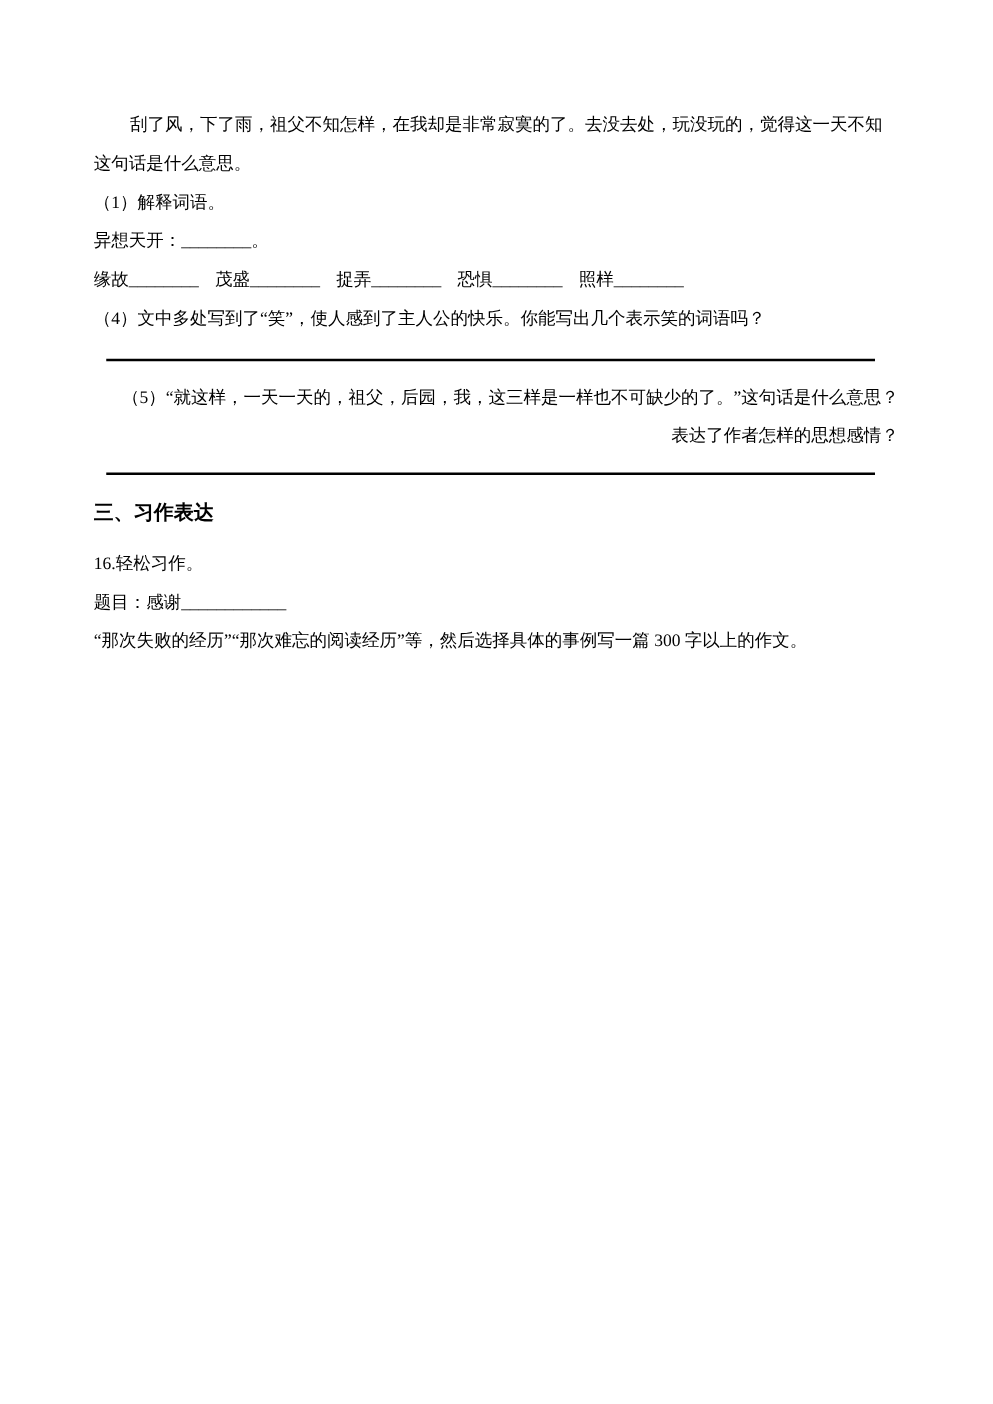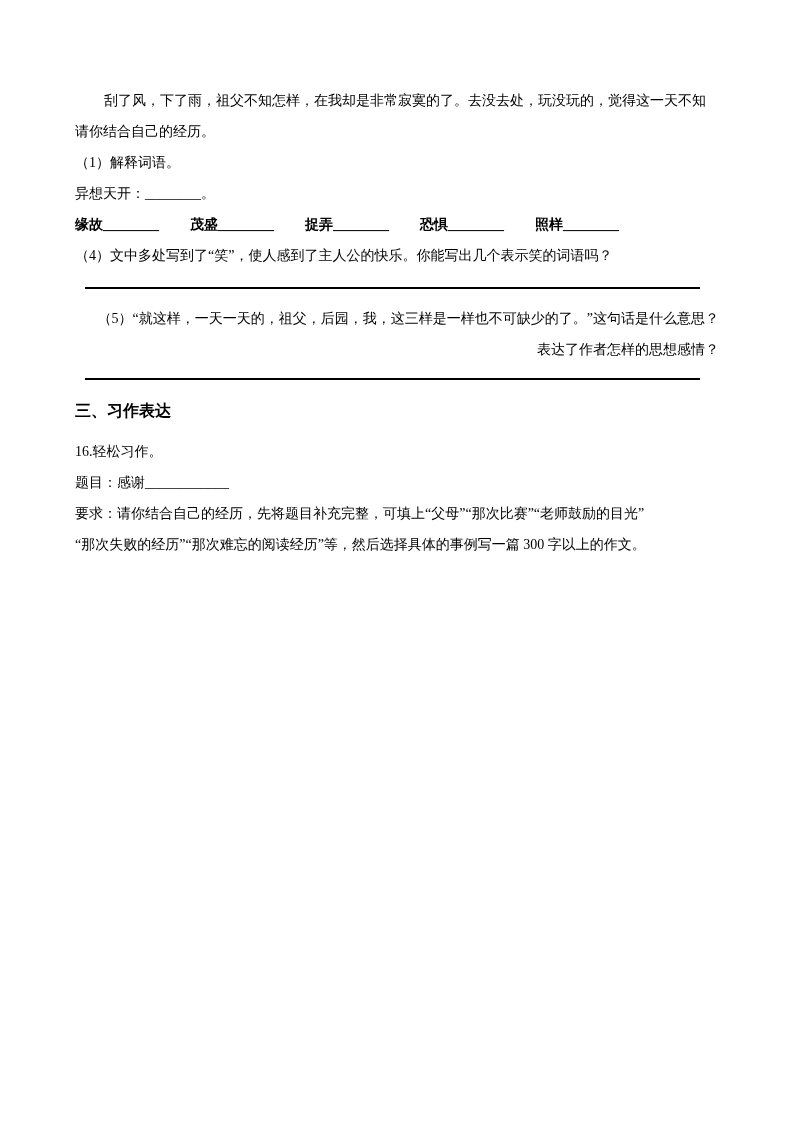--- a/index.html
+++ b/index.html
@@ -48,40 +48,39 @@
   .section-heading {
     margin-top: 15px;
     font-weight: bold;
     font-size: 16px;
   }
   .q16-number {
     margin-top: 10px;
   }
   .syn-row {
     display: flex;
-    gap: 31px;
-    font-weight: bold;
+    gap: 13px;
   }
   .syn-item {
     white-space: nowrap;
   }
   .blank {
     letter-spacing: 0;
   }
 </style>
 </head>
 <body>
 
 <div class="page">
 
   <div class="line indent-first">
     <span>刮了风，下了雨，祖父不知怎样，在我却是非常寂寞的了。去没去处，玩没玩的，觉得这一天不知</span>
   </div>
   <div class="line">
-    <span>请你结合自己的经历。</span>
+    <span>这句话是什么意思。</span>
   </div>
 
   <div class="line">
     <span>（1）解释词语。</span>
   </div>
   <div class="line">
     <span>异想天开：</span><span class="blank">________</span><span>。</span>
   </div>
 
   <div class="line syn-row">
@@ -110,19 +109,16 @@
   <div class="line section-heading">
     <span>三、习作表达</span>
   </div>
   <div class="line q16-number">
     <span>16.轻松习作。</span>
   </div>
   <div class="line">
     <span>题目：感谢</span><span class="blank">____________</span>
   </div>
   <div class="line">
-    <span>要求：请你结合自己的经历，先将题目补充完整，可填上“父母”“那次比赛”“老师鼓励的目光”</span>
-  </div>
-  <div class="line">
     <span>“那次失败的经历”“那次难忘的阅读经历”等，然后选择具体的事例写一篇 300 字以上的作文。</span>
   </div>
 
 </div>
 
 </body></html>

